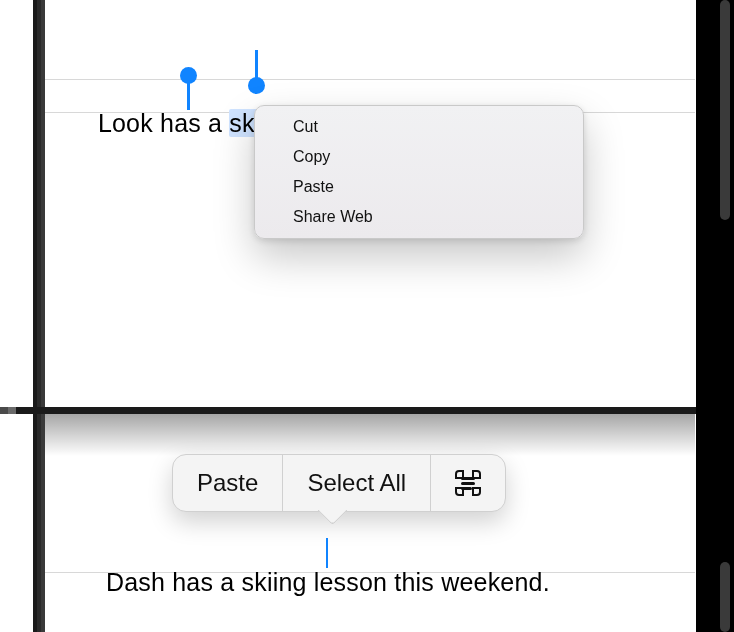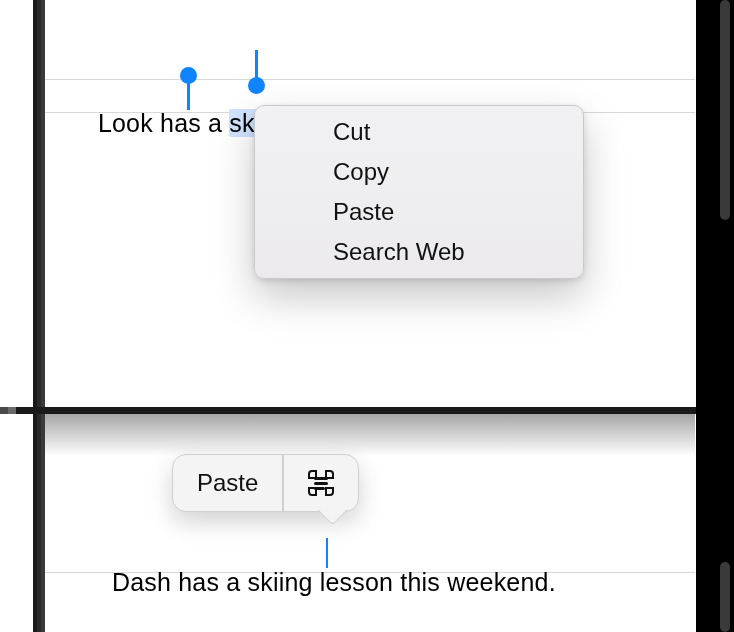--- a/index.html
+++ b/index.html
@@ -87,25 +87,24 @@
   .ctx-menu {
     position: absolute;
     background: linear-gradient(#f1f1f3, #eceaed);
     border: 1px solid #c9c9c9;
     border-radius: 10px;
     box-shadow: 0 18px 40px rgba(0,0,0,0.22), 0 2px 6px rgba(0,0,0,0.12);
     padding: 6px 0;
     min-width: 330px;
   }
   .ctx-item {
-    font-size: 24px;
+    font-size: 16px;
     color: #111;
     padding: 6px 38px;
     cursor: default;
-    margin-left: 40px;
   }
 
   
   .callout {
     position: absolute;
     display: flex;
     align-items: stretch;
     background: #f4f4f4;
     border: 1px solid #d0d0d0;
     border-radius: 14px;
@@ -204,48 +203,49 @@
     </div>
     <div class="sel-handle end" style="left:211px; top:80px">
       <div class="ball"></div>
         <div class="bar"></div>
     </div>
 
     <div class="ctx-menu" style="left:209px; top:105px">
       <div class="ctx-item">Cut</div>
       <div class="ctx-item">Copy</div>
       <div class="ctx-item">Paste</div>
-      <div class="ctx-item">Search Web</div>
+      <div class="ctx-item">Share Web</div>
     </div>
   </div>
 </div>
 
 <div class="pane bottom">
   <div class="pane-inner">
     <div class="shade t"></div>
     <div class="rule-line" style="top:158px"></div>
 
     <div class="callout" style="left:127px; top:40px">
       <div class="callout-item">Paste</div>
       <div class="callout-sep"></div>
+      <div class="callout-item">Select All</div>
       <div class="callout-sep"></div>
       <div class="callout-item">
         <span class="scan-icon">
           <span class="c tl"></span>
             <span class="c tr"></span>
             <span class="c bl"></span>
             <span class="c br"></span>
           <span class="ln l1"></span>
             <span class="ln l2"></span>
             <span class="ln l3"></span>
         </span>
       </div>
     </div>
 
-    <div class="text-row" style="left:24px; top:125px">
+    <div class="text-row" style="left:18px; top:125px">
       <span>Dash has a skiing lesso</span><span>n this weekend.</span>
     </div>
     <div class="caret" style="left:281px; top:124px"></div>
   </div>
 </div>
 
 <div class="right-gutter"></div>
 <div class="right-scroll-hint top"></div>
 <div class="right-scroll-hint bottom"></div>
 

